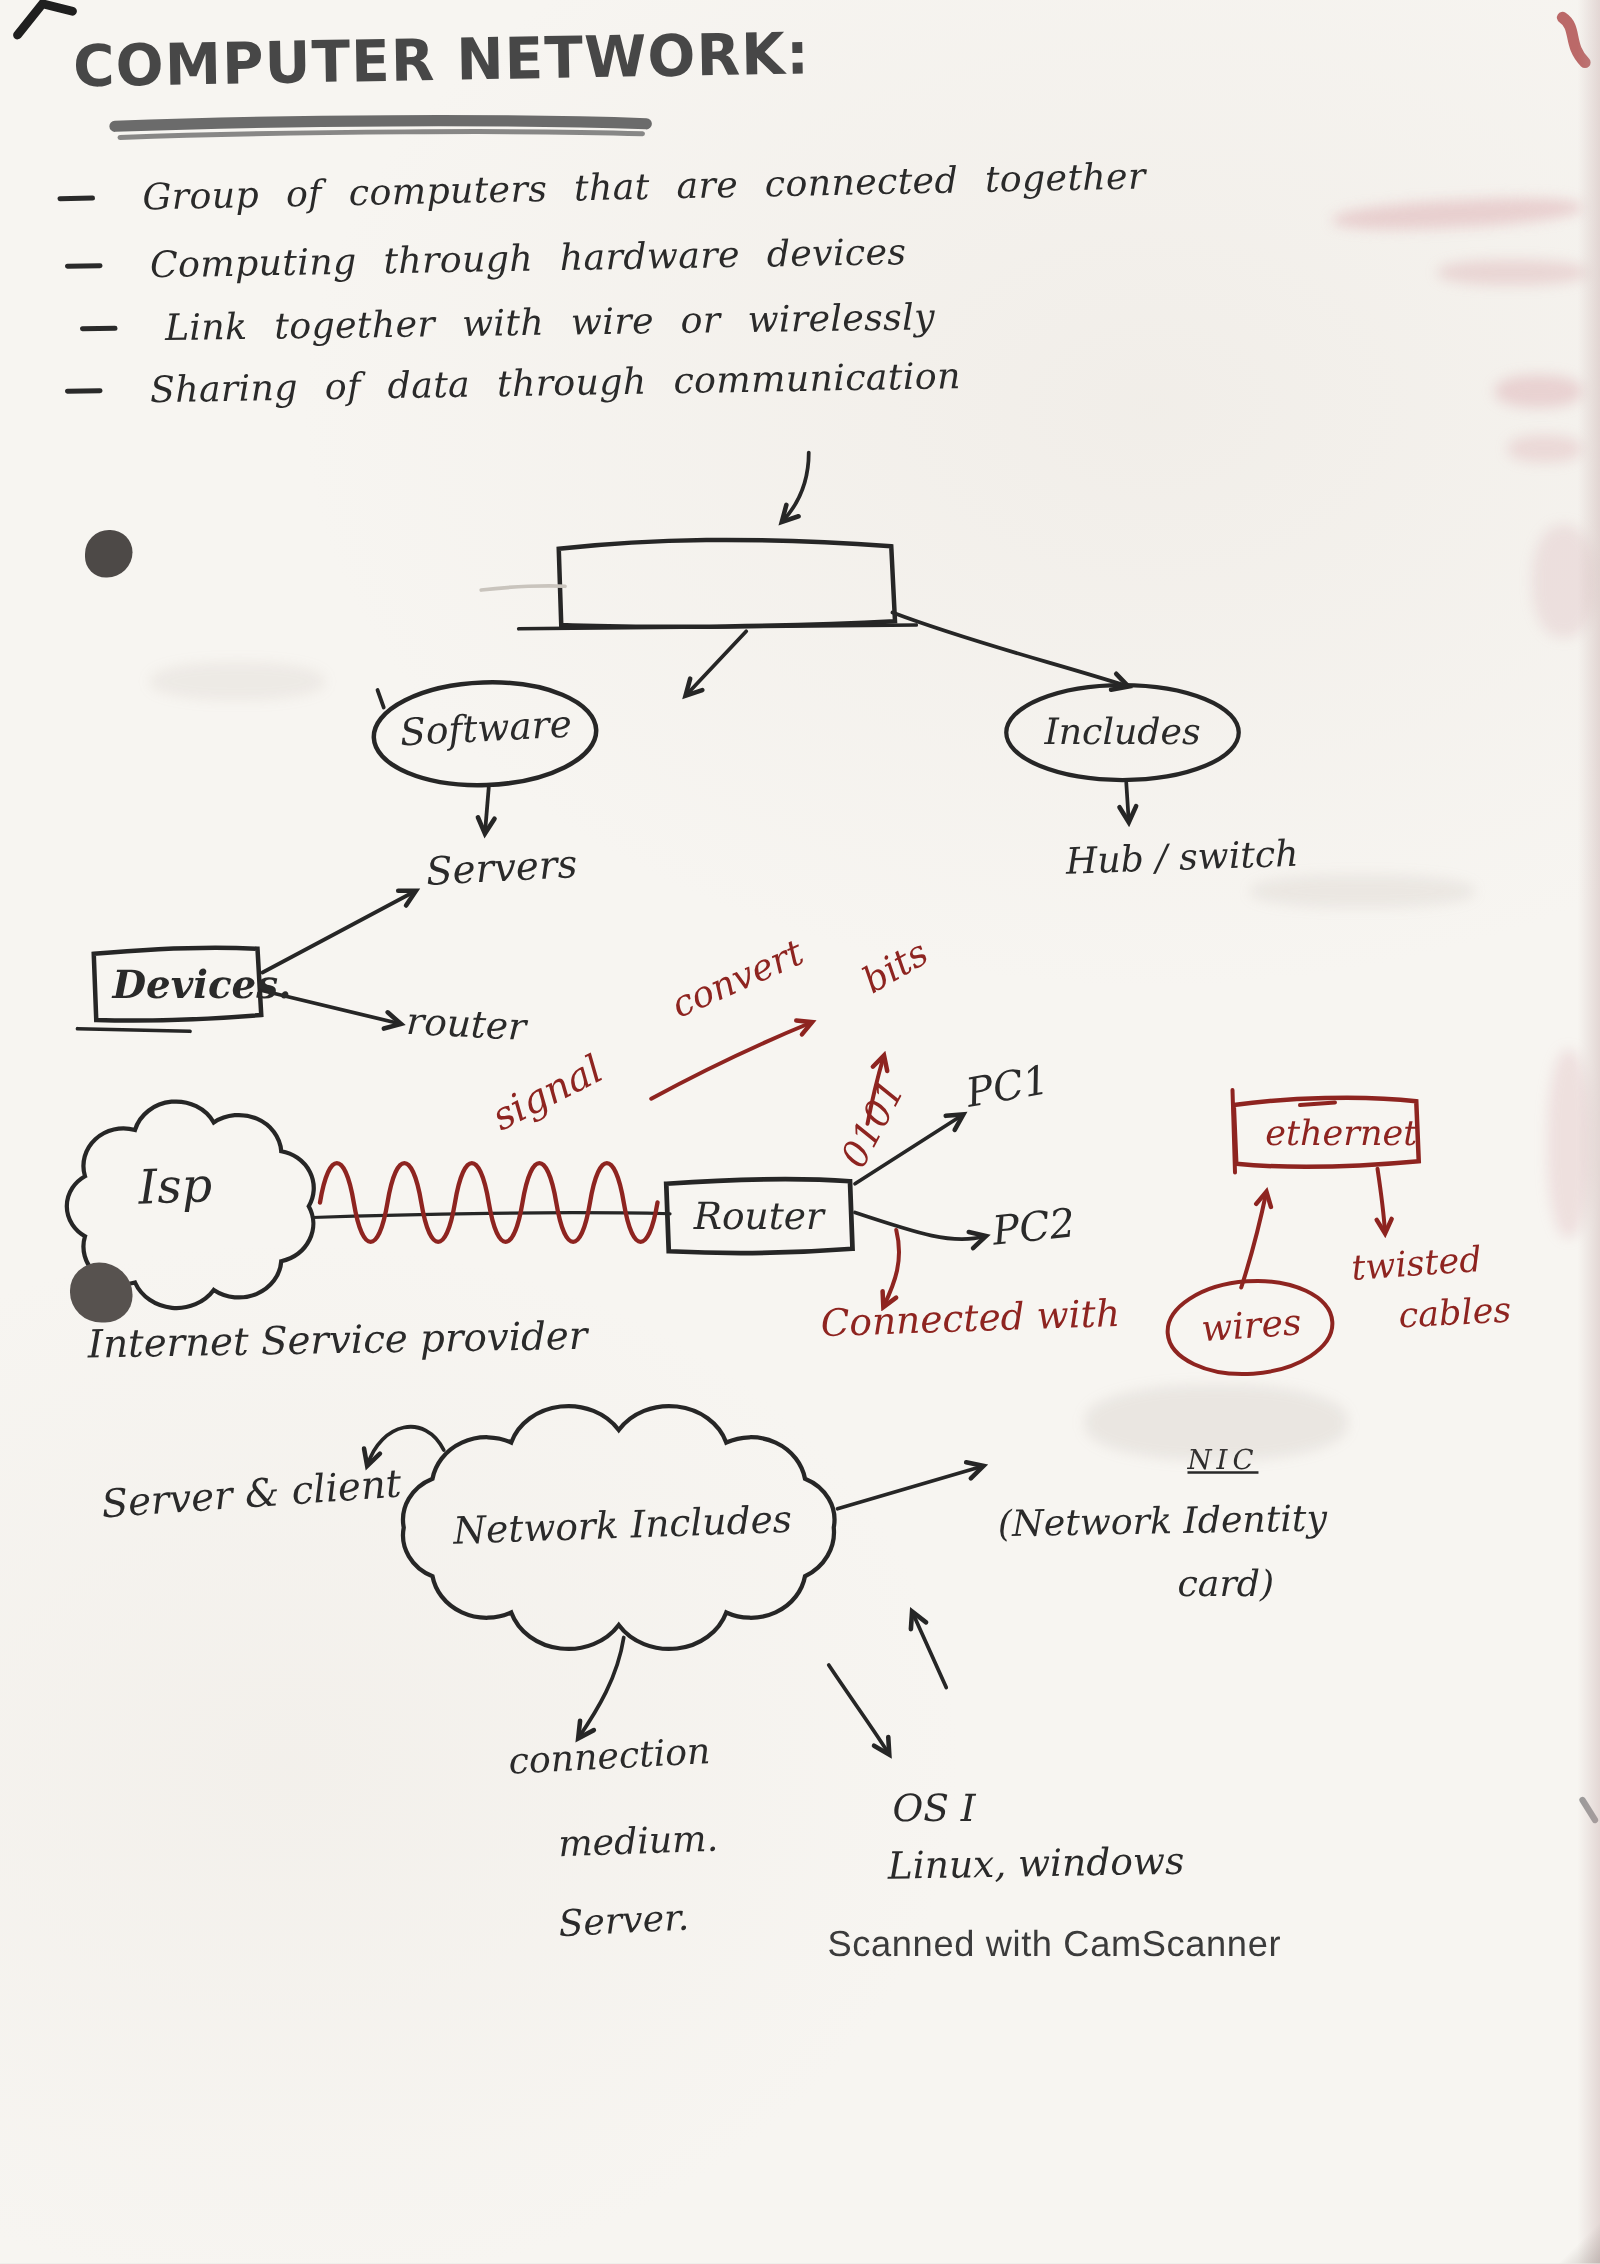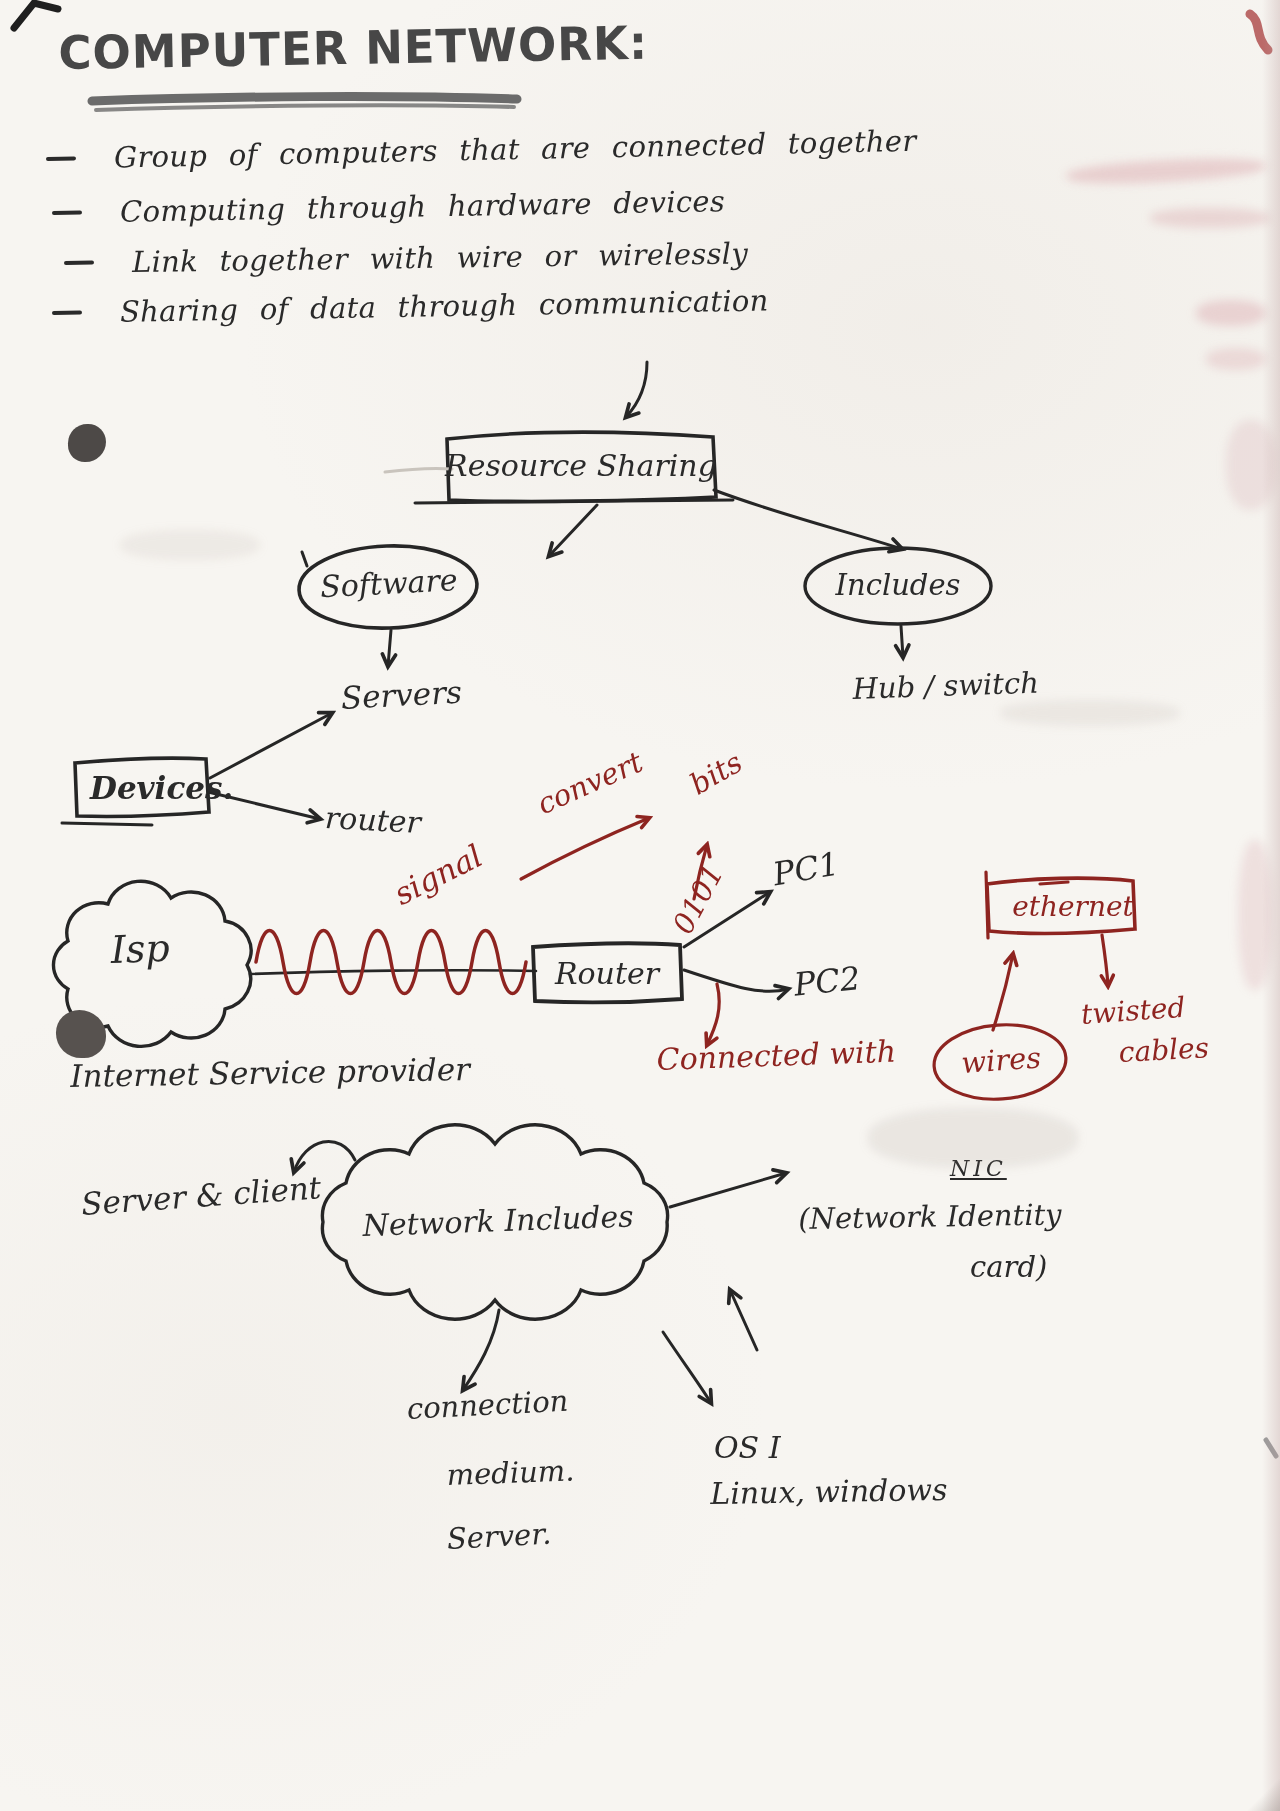--- a/index.html
+++ b/index.html
@@ -130,21 +130,20 @@
   </div>
   <div class="bullet" style="left:64px;top:246px;transform:rotate(-0.8deg);">
     <span class="dash"></span>
     <span>Link together with wire or wirelessly</span>
   </div>
   <div class="bullet" style="left:52px;top:296px;transform:rotate(-1deg);">
     <span class="dash"></span>
     <span>Sharing of data through communication</span>
   </div>
 
-  <div class="t ctr" style="left:445px;top:448px;width:272px;font-size:30px;">Resource Sharing</div>
   <div class="t ctr" style="left:308px;top:570px;width:160px;font-size:30px;transform:rotate(-3deg);">Software</div>
   <div class="t ctr" style="left:818px;top:568px;width:160px;font-size:29px;">Includes</div>
   <div class="t" style="left:340px;top:680px;font-size:31px;transform:rotate(-3deg);">Servers</div>
   <div class="t" style="left:852px;top:672px;font-size:29px;transform:rotate(-2deg);">Hub / switch</div>
 
   <div class="t" style="left:90px;top:770px;font-size:31px;font-weight:bold;">Devices.</div>
   <div class="t" style="left:326px;top:800px;font-size:30px;transform:rotate(3deg);">router</div>
 
   <div class="t" style="left:110px;top:928px;font-size:38px;transform:rotate(-2deg);">Isp</div>
   <div class="t" style="left:70px;top:1058px;font-size:31px;transform:rotate(-1deg);">Internet Service provider</div>
@@ -160,21 +159,21 @@
   <div class="t red" style="left:656px;top:1042px;font-size:30px;transform:rotate(-2deg);">Connected with</div>
   <div class="t red" style="left:960px;top:1046px;font-size:29px;transform:rotate(-4deg);">wires</div>
   <div class="t red ctr" style="left:987px;top:890px;width:172px;font-size:28px;">ethernet</div>
   <div class="t red" style="left:1080px;top:998px;font-size:28px;transform:rotate(-4deg);">twisted</div>
   <div class="t red" style="left:1118px;top:1036px;font-size:28px;transform:rotate(-3deg);">cables</div>
 
   <div class="t" style="left:80px;top:1186px;font-size:31px;transform:rotate(-4deg);">Server &amp; client</div>
   <div class="t" style="left:362px;top:1208px;font-size:30px;transform:rotate(-2deg);">Network Includes</div>
   <div class="t" style="left:950px;top:1156px;font-size:22px;letter-spacing:4px;text-decoration:underline;">NIC</div>
   <div class="t" style="left:798px;top:1202px;font-size:29px;transform:rotate(-1deg);">(Network Identity</div>
-  <div class="t" style="left:942px;top:1250px;font-size:29px;margin-left:28px;">card)</div>
+  <div class="t" style="left:942px;top:1250px;font-size:29px;">card)</div>
   <div class="t" style="left:406px;top:1392px;font-size:29px;transform:rotate(-3deg);">connection</div>
   <div class="t" style="left:446px;top:1458px;font-size:29px;transform:rotate(-2deg);">medium.</div>
   <div class="t" style="left:446px;top:1522px;font-size:29px;transform:rotate(-3deg);">Server.</div>
   <div class="t" style="left:714px;top:1430px;font-size:30px;">OS I</div>
   <div class="t" style="left:710px;top:1476px;font-size:30px;transform:rotate(-1deg);">Linux, windows</div>
 
   <div class="dot" style="left:68px;top:424px;width:38px;height:38px;background:#4d4947;border-radius:52% 48% 55% 45%;"></div>
   <div class="dot" style="left:56px;top:1010px;width:50px;height:48px;background:#57524f;border-radius:48% 55% 45% 52%;"></div>
 
   <div class="smudge" style="left:1066px;top:160px;width:200px;height:22px;background:rgba(205,130,140,.30);transform:rotate(-3deg);"></div>
@@ -183,13 +182,14 @@
   <div class="smudge" style="left:1206px;top:348px;width:60px;height:22px;background:rgba(205,130,140,.22);"></div>
   <div class="smudge" style="left:1226px;top:420px;width:50px;height:90px;background:rgba(200,140,150,.18);"></div>
   <div class="smudge" style="left:1238px;top:840px;width:34px;height:150px;background:rgba(205,140,150,.20);"></div>
   <div class="smudge" style="left:868px;top:1108px;width:210px;height:60px;background:rgba(150,130,125,.13);"></div>
   <div class="smudge" style="left:1000px;top:700px;width:180px;height:26px;background:rgba(160,140,135,.12);"></div>
   <div class="smudge" style="left:120px;top:530px;width:140px;height:30px;background:rgba(160,140,130,.10);"></div>
 
   <div class="edge"></div>
   <div class="curl"></div>
 
+  <div class="footer">Scanned with CamScanner</div>
 </div>
 
 </body></html>

